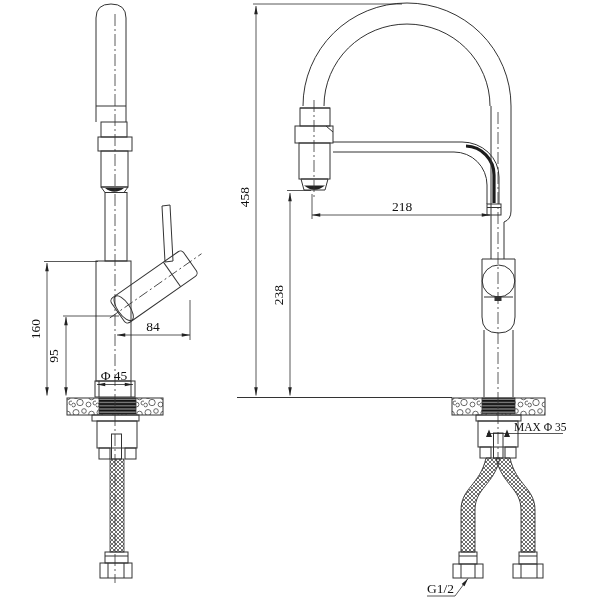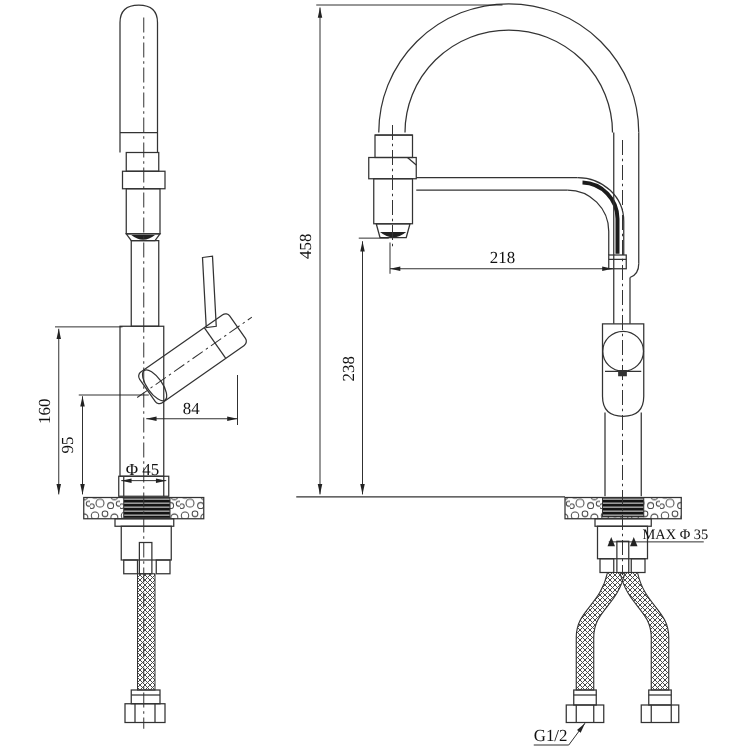--- a/index.html
+++ b/index.html
@@ -1,19 +1,20 @@
 <!DOCTYPE html>
 <html><head>
 <meta charset="utf-8">
 <style>
   html,body{margin:0;padding:0;background:#ffffff;}
   #stage{
     position:relative;width:600px;height:600px;background:#ffffff;
     font-family:"Liberation Serif","DejaVu Serif",serif;
     overflow:hidden;
+    border-radius:26px;
   }
   svg{position:absolute;left:0;top:0;}
   text{fill:#111;font-family:"Liberation Serif","DejaVu Serif",serif;}
   .dim{font-size:13.5px;}
   .dims{font-size:11.5px;}
 </style>
 </head>
 <body>
 
 <div id="stage">

